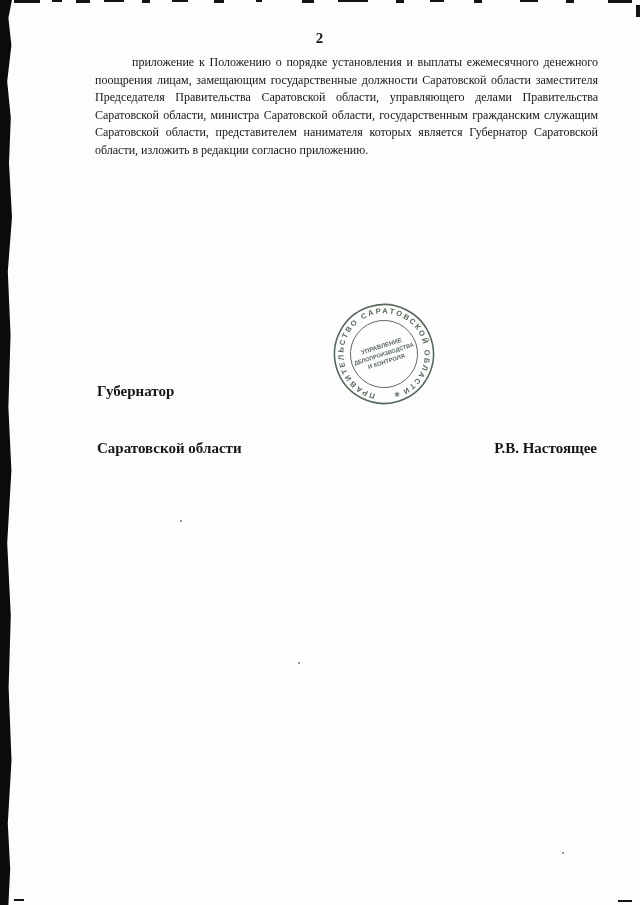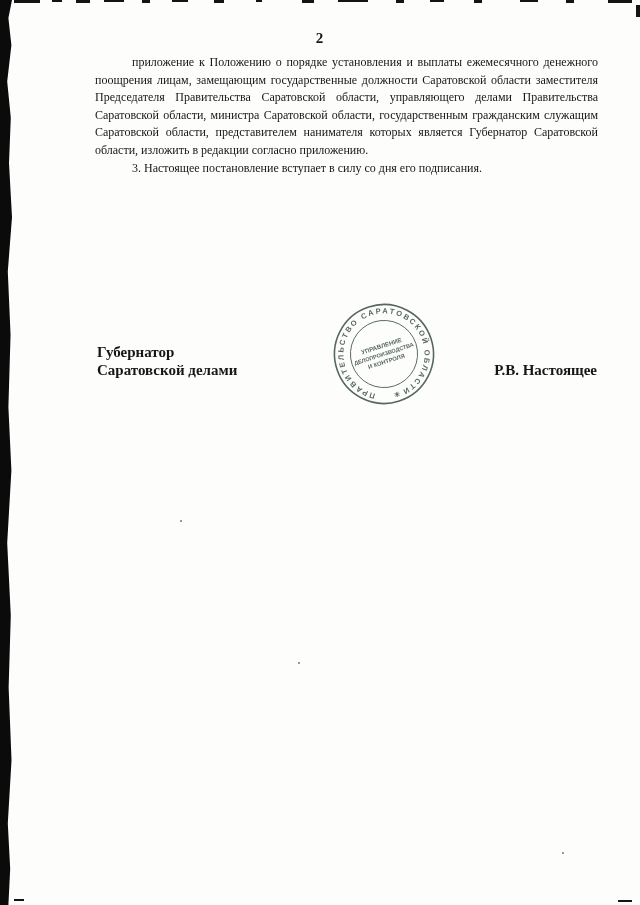--- a/index.html
+++ b/index.html
@@ -27,21 +27,21 @@
   .content{
     position:absolute;left:95px;top:54px;width:503px;
     font-size:12px;line-height:17.6px;text-align:justify;
   }
   .content p{margin:0;text-indent:37px;}
   .signature{
     position:absolute;left:97px;right:43px;top:344px;
     display:flex;justify-content:space-between;align-items:flex-end;
     font-size:15px;font-weight:bold;line-height:17.6px;
   }
-  .sig-title div{white-space:nowrap;}
+  .sig-title div{white-space:nowrap;margin-top:39px;}
   .sig-name{white-space:nowrap;}
   .stamp{
     position:absolute;left:331px;top:301px;width:106px;height:106px;
     transform:rotate(-18deg);
     opacity:.88;
   }
   .stamp text{font-family:"Liberation Sans", sans-serif;font-weight:bold;}
 </style>
 </head>
 <body>
@@ -69,27 +69,26 @@
   <div class="artifact" style="left:14px;top:899px;width:10px;height:2px"></div>
   <div class="artifact" style="left:618px;top:900px;width:14px;height:2px"></div>
   <div class="speck" style="left:298px;top:662px;width:2px;height:2px"></div>
   <div class="speck" style="left:562px;top:852px;width:2px;height:2px"></div>
   <div class="speck" style="left:180px;top:520px;width:2px;height:2px"></div>
 
   <div class="page-number">2</div>
 
   <div class="content">
     <p>приложение к Положению о порядке установления и выплаты ежемесячного денежного поощрения лицам, замещающим государственные должности Саратовской области заместителя Председателя Правительства Саратовской области, управляющего делами Правительства Саратовской области, министра Саратовской области, государственным гражданским служащим Саратовской области, представителем нанимателя которых является Губернатор Саратовской области, изложить в редакции согласно приложению.</p>
-    <p>3. Настоящее постановление вступает в силу со дня его подписания.</p>
   </div>
 
   <div class="signature">
     <div class="sig-title">
       <div>Губернатор</div>
-      <div>Саратовской делами</div>
+      <div>Саратовской области</div>
     </div>
     <div class="sig-name">Р.В. Настоящее</div>
   </div>
 
   <svg class="stamp" viewBox="0 0 120 120">
     <defs>
       <path id="ringPath" d="M 60,60 m -46,0 a 46,46 0 1,1 92,0 a 46,46 0 1,1 -92,0"></path>
     </defs>
     <circle cx="60" cy="60" r="56" fill="none" stroke-width="1.8" stroke="#3f5348"></circle>
     <circle cx="60" cy="60" r="38" fill="none" stroke-width="1" stroke="#3f5348"></circle>

